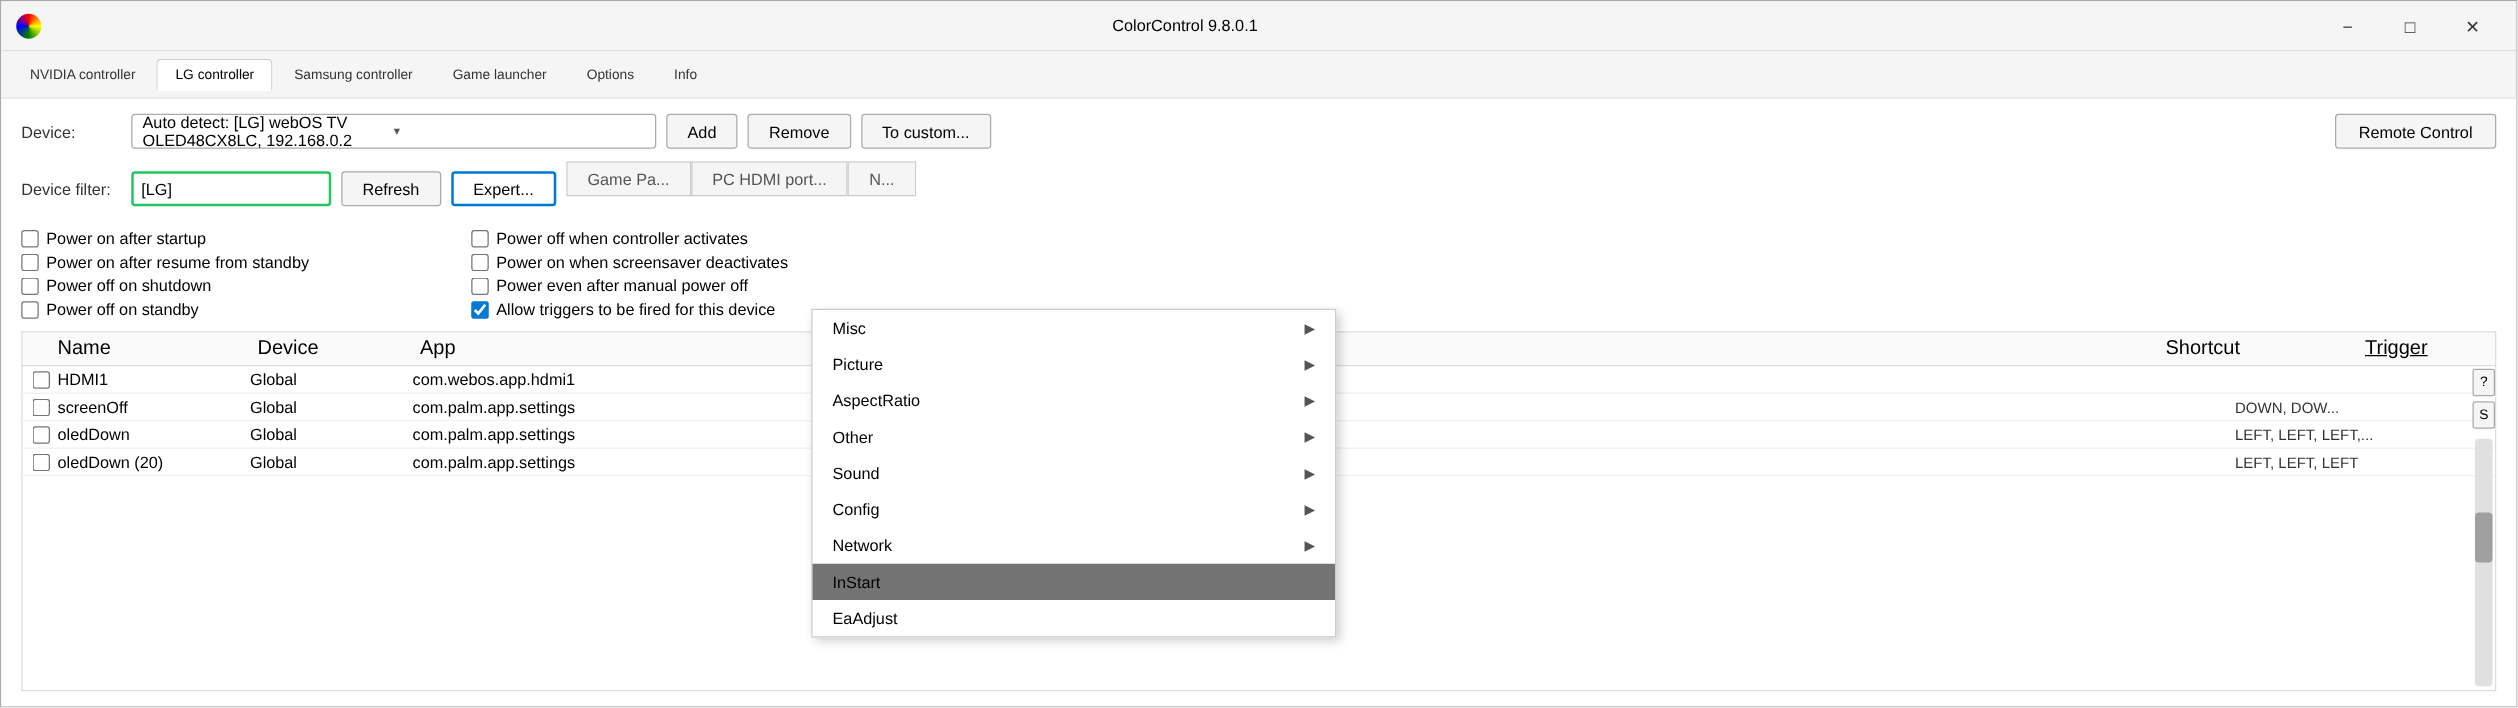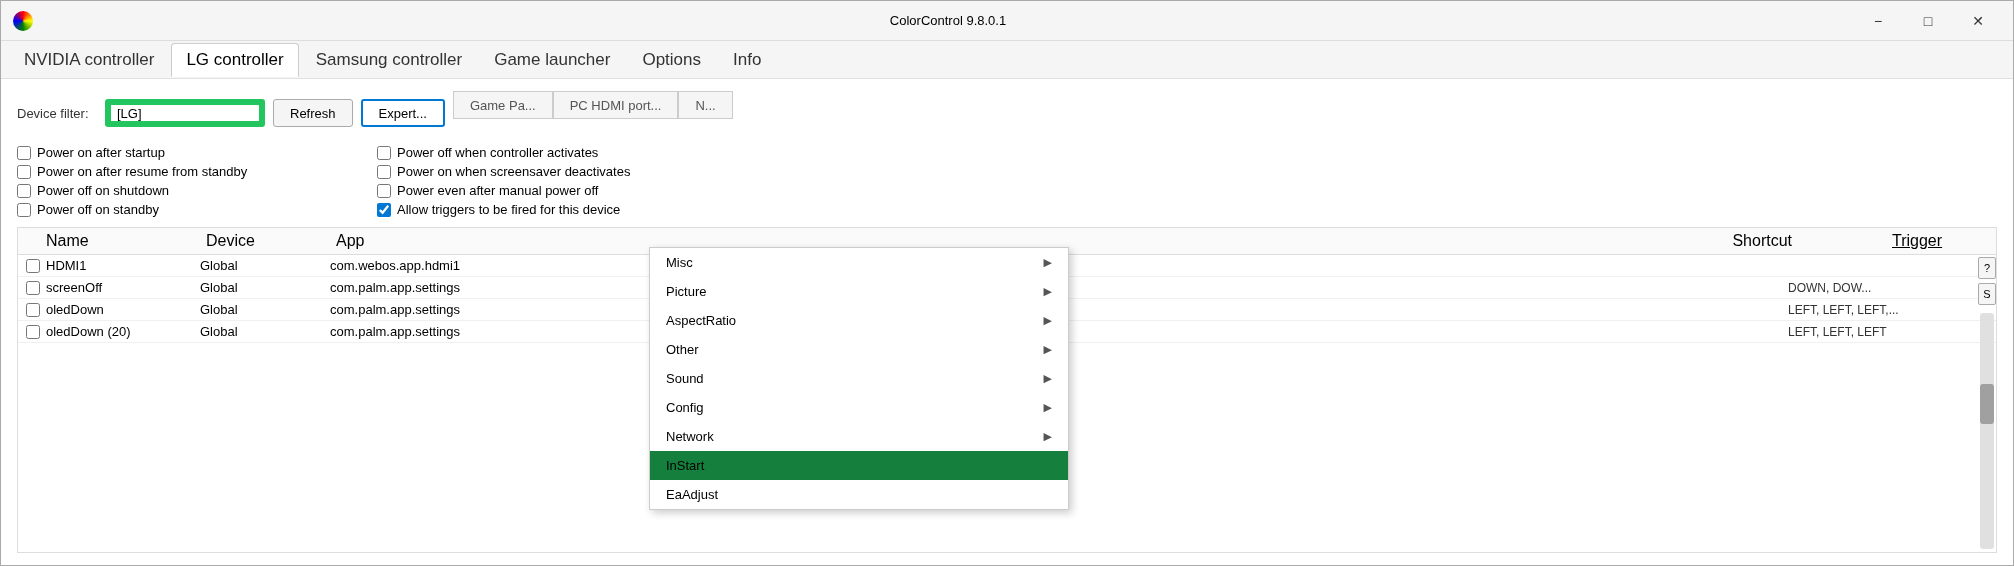--- a/index.html
+++ b/index.html
@@ -64,21 +64,21 @@
       align-items: center;
       padding: 0 8px;
       border-bottom: 1px solid #e0e0e0;
       flex-shrink: 0;
       gap: 2px;
     }
     .menu-tab {
       padding: 6px 14px;
       cursor: pointer;
       border-radius: 4px 4px 0 0;
-      font-size: 17px;
+      font-size: 11px;
       color: #333;
       border: 1px solid transparent;
       background: transparent;
     }
     .menu-tab.active {
       background: white;
       border: 1px solid #ccc;
       border-bottom: 1px solid white;
       color: #000;
     }
@@ -126,21 +126,21 @@
       font-size: 13px;
       height: 28px;
       white-space: nowrap;
     }
     .btn-primary {
       border: 2px solid #0078d4;
       background: white;
       color: #000;
     }
     .filter-input {
-      border: 6px solid #22c55e;
+      border: 2px solid #22c55e;
       background: white;
       padding: 3px 6px;
       border-radius: 3px;
       width: 160px;
       font-size: 13px;
       height: 28px;
     }
     .remote-btn {
       border: 1px solid #aaa;
       background: #f5f5f5;
@@ -243,21 +243,21 @@
       z-index: 100;
       font-size: 13px;
     }
     .context-menu-item {
       display: flex;
       align-items: center;
       padding: 7px 16px;
       cursor: pointer;
       justify-content: space-between;
     }
-    .context-menu-item.selected { background: #15803d; }
+    .context-menu-item.selected { background: #737373; }
     .context-menu-item .arrow { font-size: 11px; color: #555; }
     
     .partial-tabs {
       display: flex;
       gap: 0;
       overflow: hidden;
       height: 44px;
     }
     .partial-tab {
       padding: 4px 16px;
@@ -291,20 +291,31 @@
     <div class="menu-tab">NVIDIA controller</div>
     <div class="menu-tab active">LG controller</div>
     <div class="menu-tab">Samsung controller</div>
     <div class="menu-tab">Game launcher</div>
     <div class="menu-tab">Options</div>
     <div class="menu-tab">Info</div>
   </div>
 
   <div class="content">
 
+    <div class="row">
+      <span class="label">Device:</span>
+      <div class="device-dropdown">
+        <span>Auto detect: [LG] webOS TV OLED48CX8LC, 192.168.0.2</span>
+        <span class="arrow">▾</span>
+      </div>
+      <button class="btn">Add</button>
+      <button class="btn">Remove</button>
+      <button class="btn">To custom...</button>
+      <button class="remote-btn btn">Remote Control</button>
+    </div>
 
     <div class="row">
       <span class="label">Device filter:</span>
       <input class="filter-input" type="text" value="[LG]" style="">
       <button class="btn">Refresh</button>
       <button class="btn btn-primary">Expert...</button>
 
       <div class="partial-tabs">
         <div class="partial-tab">Game Pa...</div>
         <div class="partial-tab">PC HDMI port...</div>

